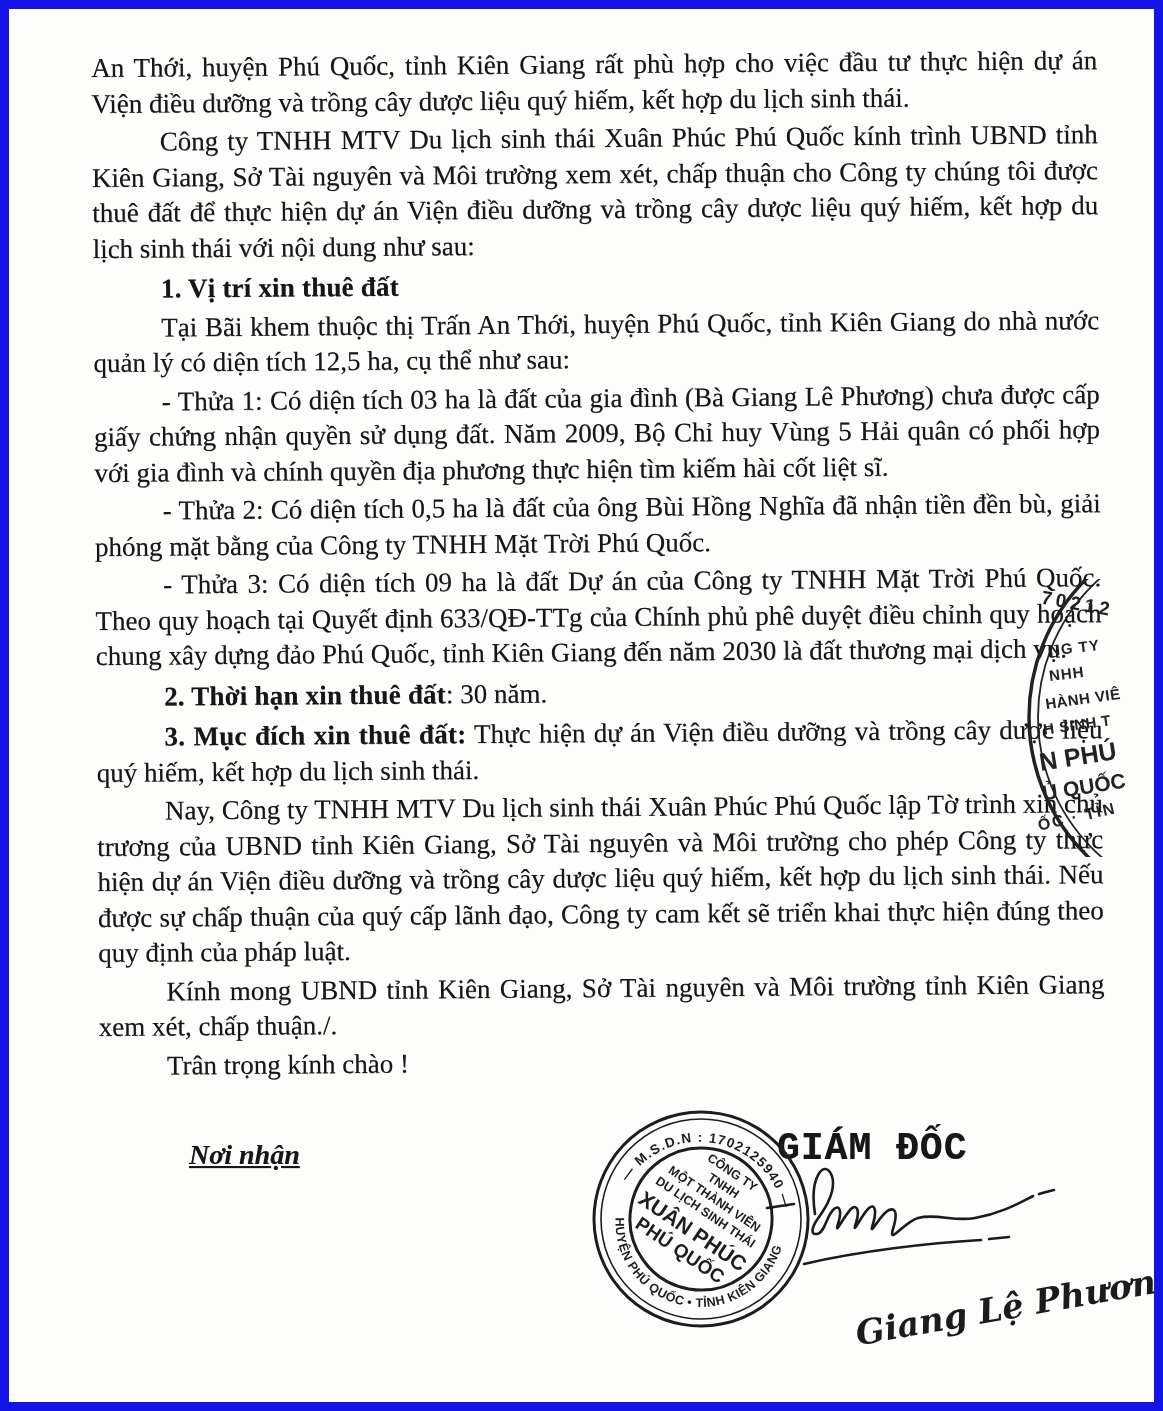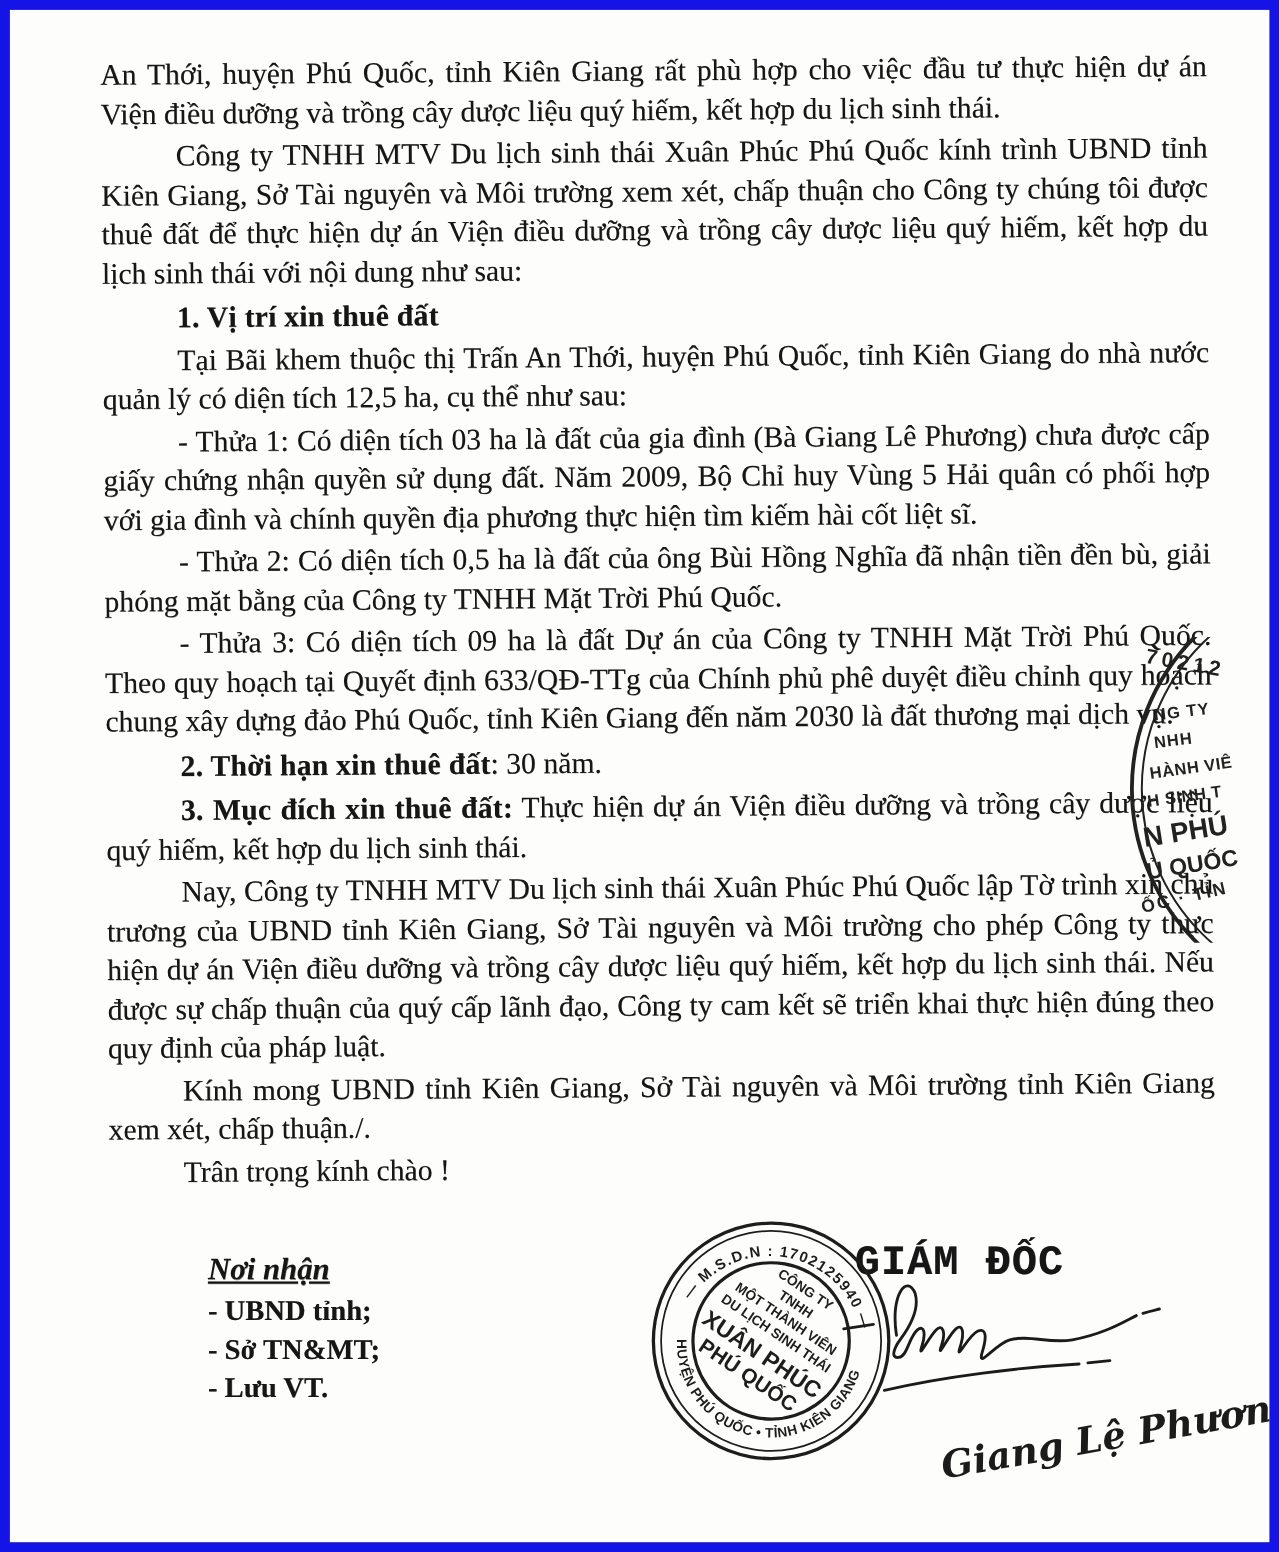--- a/index.html
+++ b/index.html
@@ -90,25 +90,20 @@
       <p><span>- Thửa 3: Có diện tích 09 ha là đất Dự án của Công ty TNHH Mặt Trời Phú Quốc. Theo quy hoạch tại Quyết định 633/QĐ-TTg của Chính phủ phê duyệt điều chỉnh quy hoạch chung xây dựng đảo Phú Quốc, tỉnh Kiên Giang đến năm 2030 là đất thương mại dịch vụ.</span></p>
       <p class="h"><b>2. Thời hạn xin thuê đất</b><span>: 30 năm.</span></p>
       <p class="h"><b>3. Mục đích xin thuê đất:</b><span> Thực hiện dự án Viện điều dưỡng và trồng cây dược liệu quý hiếm, kết hợp du lịch sinh thái.</span></p>
       <p><span>Nay, Công ty TNHH MTV Du lịch sinh thái Xuân Phúc Phú Quốc lập Tờ trình xin chủ trương của UBND tỉnh Kiên Giang, Sở Tài nguyên và Môi trường cho phép Công ty thực hiện dự án Viện điều dưỡng và trồng cây dược liệu quý hiếm, kết hợp du lịch sinh thái. Nếu được sự chấp thuận của quý cấp lãnh đạo, Công ty cam kết sẽ triển khai thực hiện đúng theo quy định của pháp luật.</span></p>
       <p><span>Kính mong UBND tỉnh Kiên Giang, Sở Tài nguyên và Môi trường tỉnh Kiên Giang xem xét, chấp thuận./.</span></p>
       <p><span>Trân trọng kính chào !</span></p>
     </div>
 
   <div class="recipients">
     <div class="r-title">Nơi nhận</div>
-    <div id="recipients-list">
-        <div class="r-item">- UBND tỉnh;</div>
-        <div class="r-item">- Sở TN&amp;MT;</div>
-        <div class="r-item">- Lưu VT.</div>
-      </div>
   </div>
 
   <div class="sig-role">GIÁM ĐỐC</div>
 
   <svg class="stamp-svg" viewBox="0 0 230 230">
     <g fill="none" stroke="#1d1d1d">
       <circle cx="115" cy="115" r="107" stroke-width="3"></circle>
       <circle cx="115" cy="115" r="100" stroke-width="1.6"></circle>
       <circle cx="115" cy="115" r="71" stroke-width="3"></circle>
     </g>

